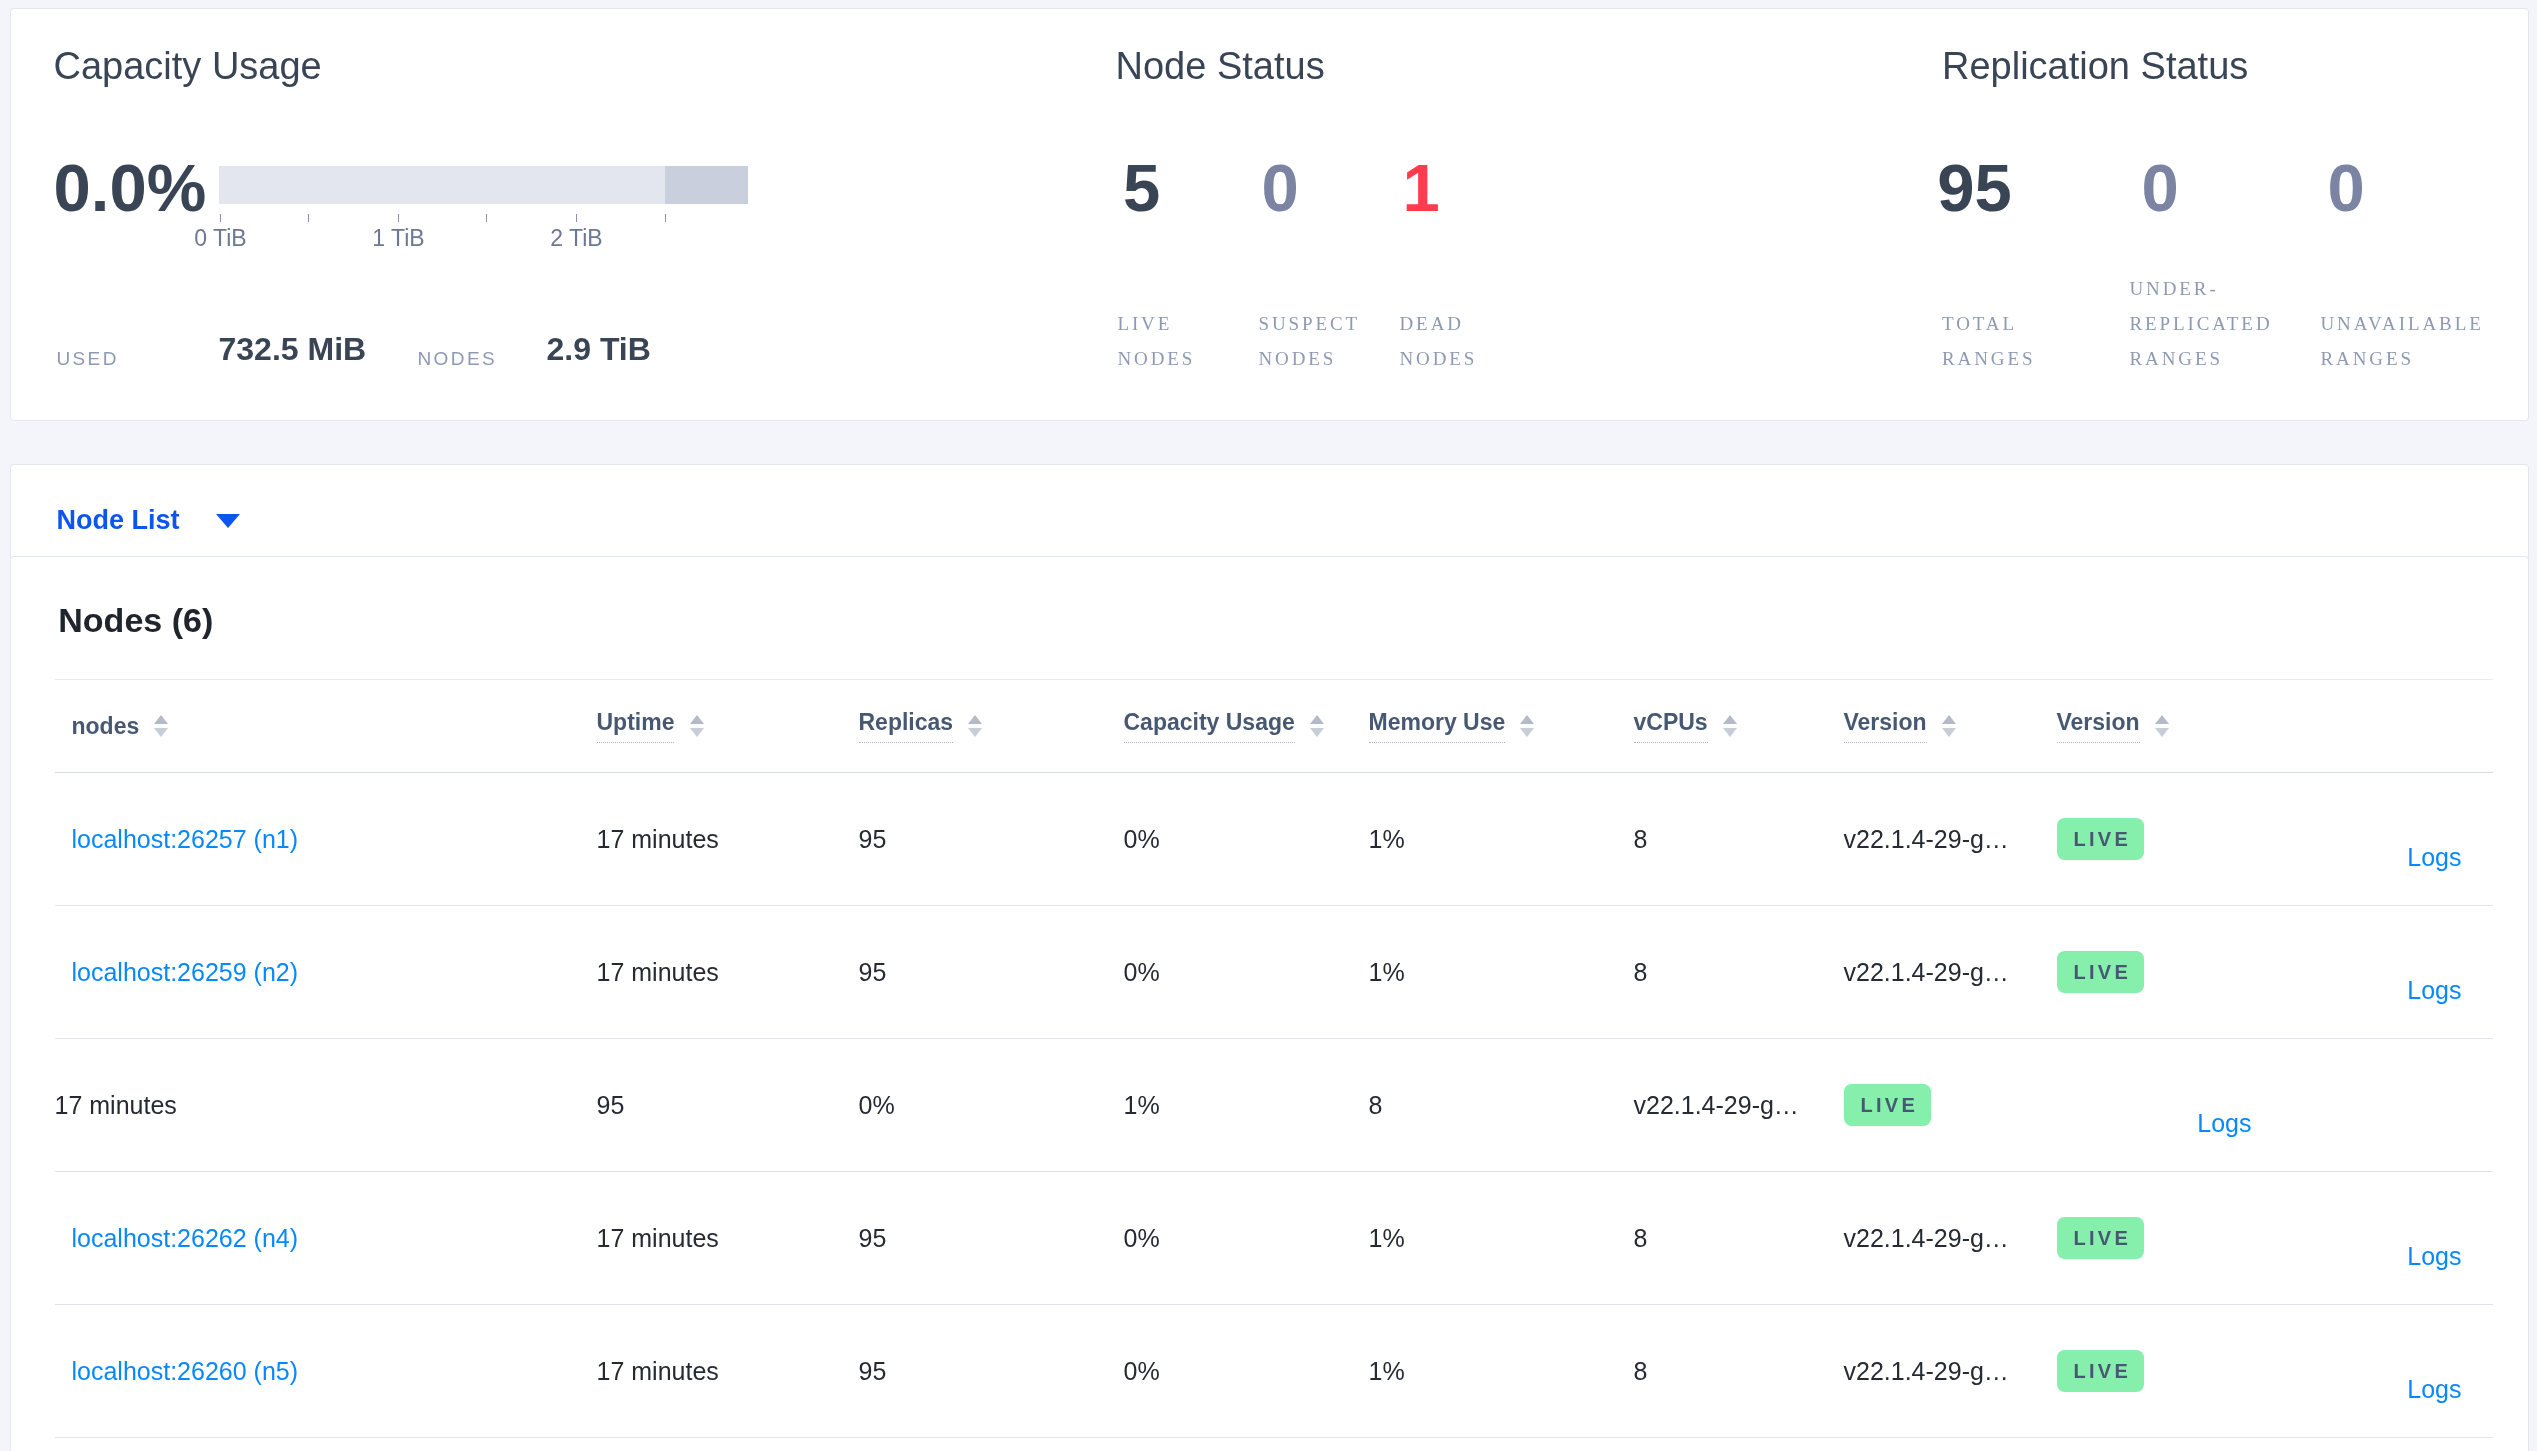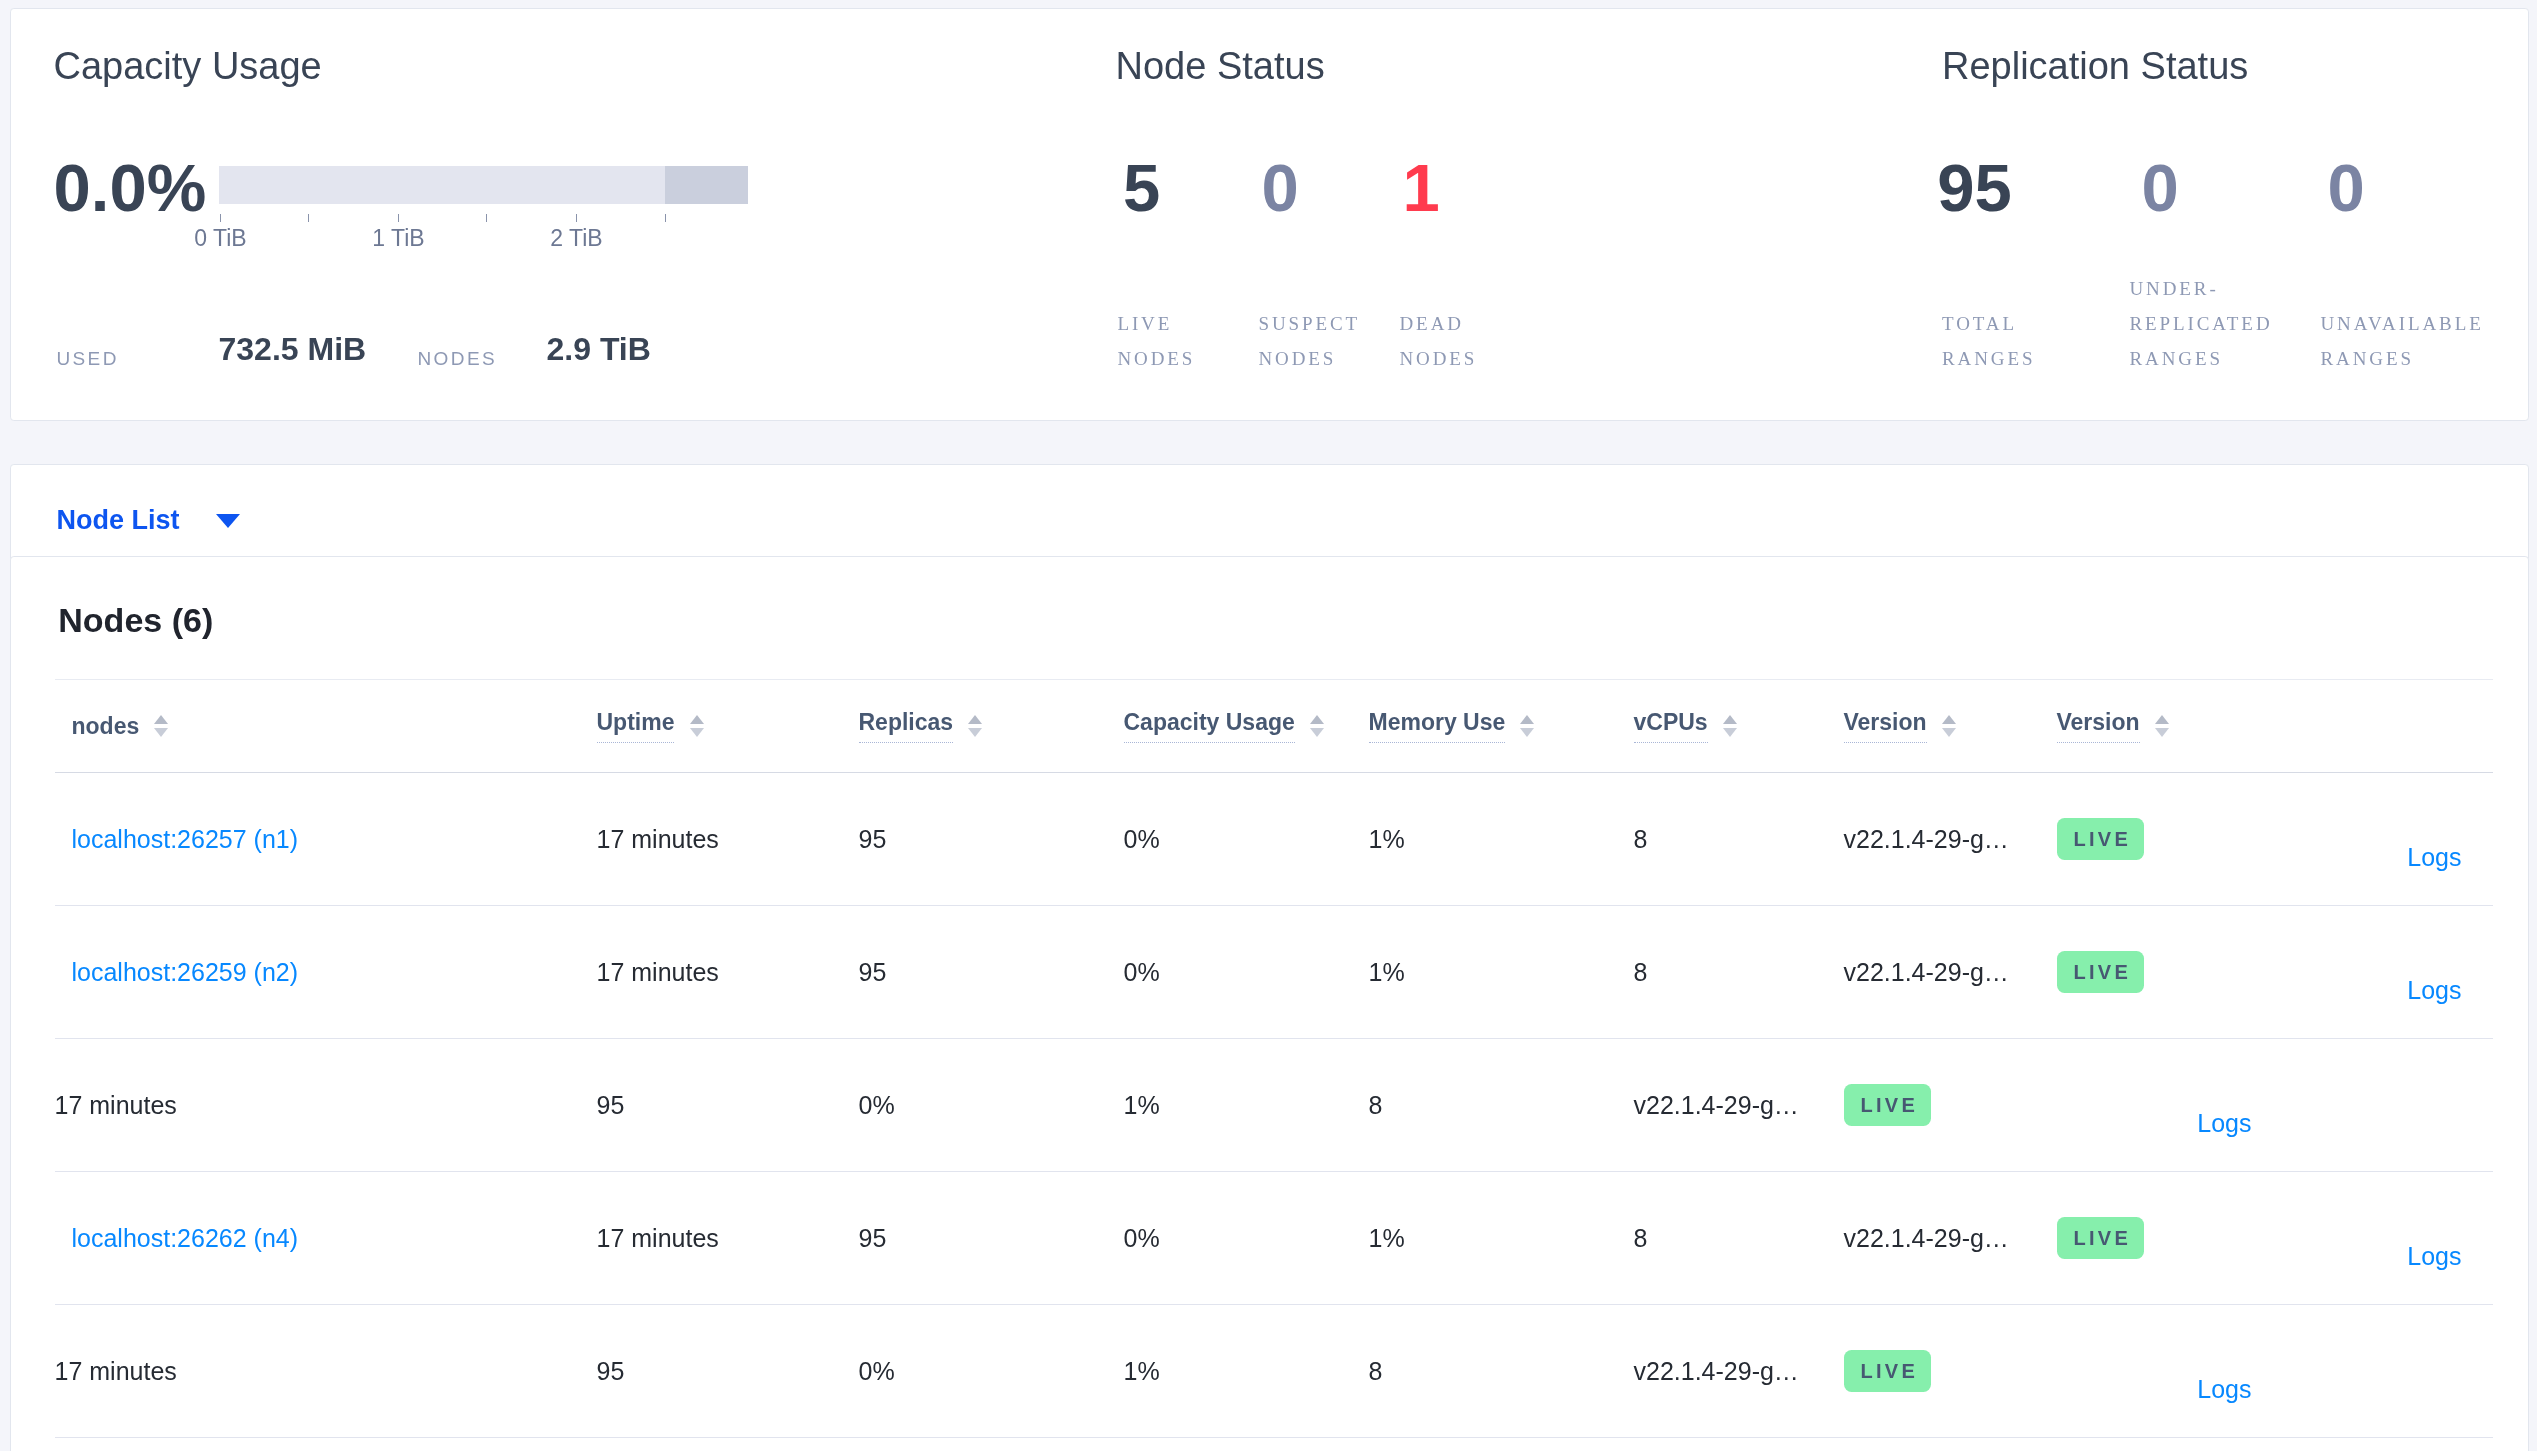--- a/index.html
+++ b/index.html
@@ -224,20 +224,21 @@
       <div>95</div>
       <div>0%</div>
       <div>1%</div>
       <div>8</div>
       <div>v22.1.4-29-g…</div>
       <div><span class="badge">LIVE</span></div>
       <div class="logs-cell"><a class="link">Logs</a></div>
     </div>
 
     <div class="grid-row trow">
+      <div class="cell-first"><a class="link">localhost:26260 (n5)</a></div>
       <div>17 minutes</div>
       <div>95</div>
       <div>0%</div>
       <div>1%</div>
       <div>8</div>
       <div>v22.1.4-29-g…</div>
       <div><span class="badge">LIVE</span></div>
       <div class="logs-cell"><a class="link">Logs</a></div>
     </div>
 

